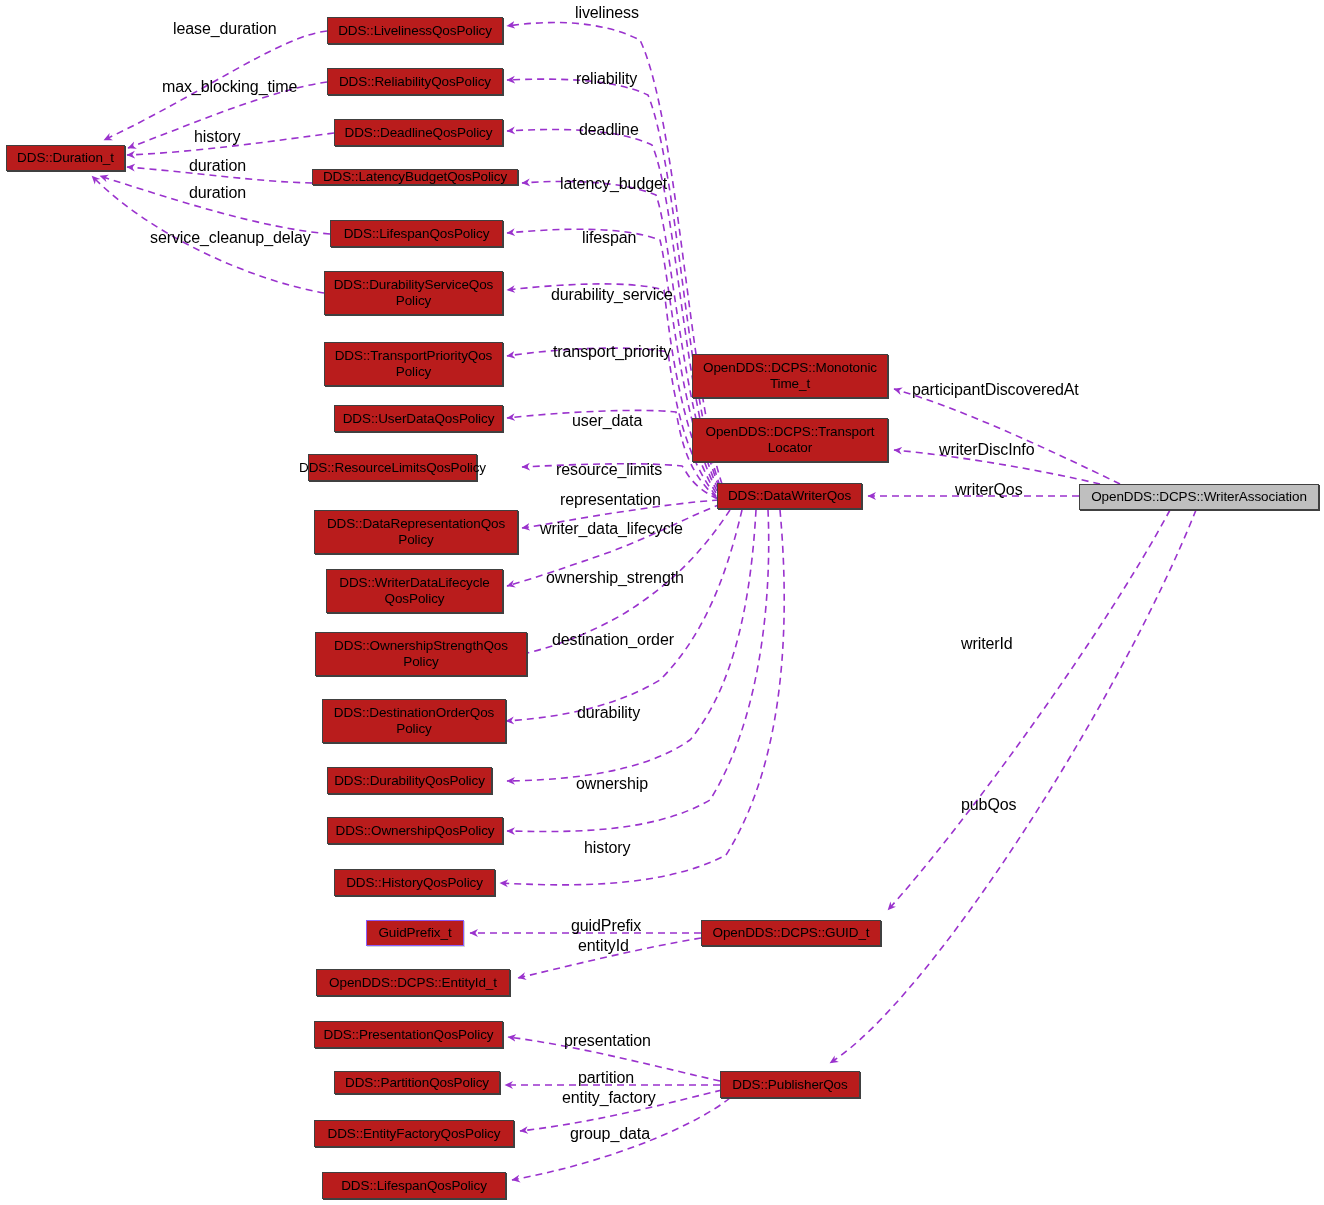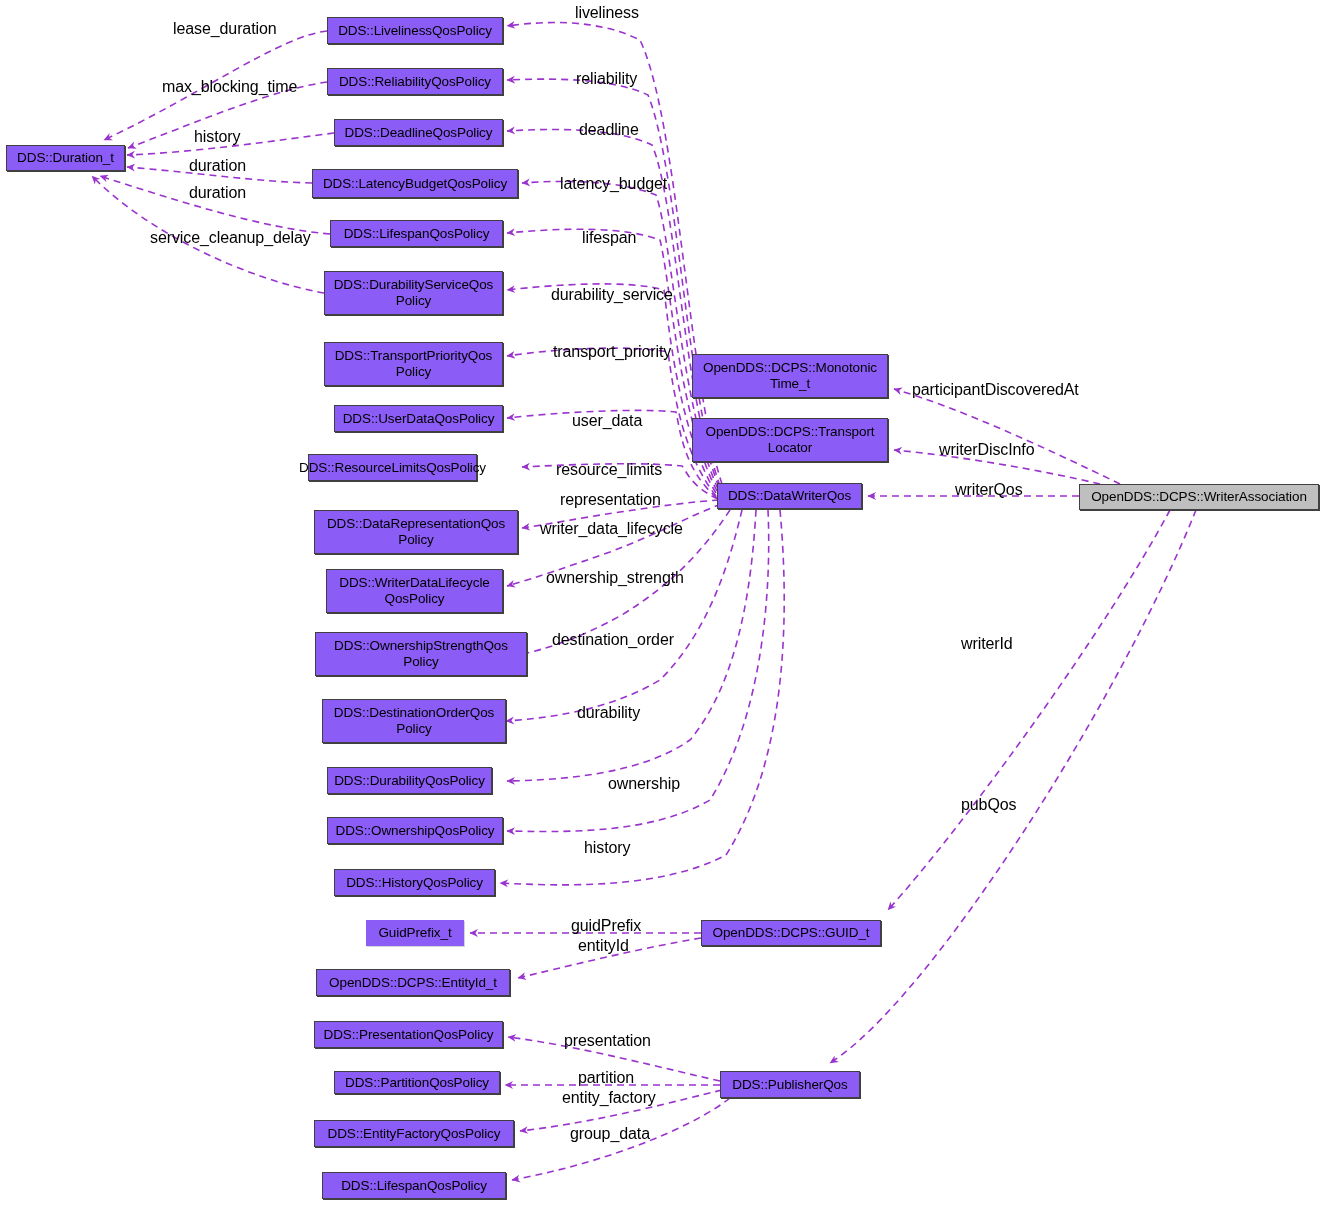--- a/index.html
+++ b/index.html
@@ -6,32 +6,32 @@
   body{
     width:1324px;height:1205px;
     font-family:"Liberation Sans","DejaVu Sans",sans-serif;
     overflow:hidden;
   }
   #diagram{position:relative;width:1324px;height:1205px;}
   svg#edges{position:absolute;left:0;top:0;width:1324px;height:1205px;}
   .node{
     position:absolute;
     box-sizing:border-box;
-    background:#8b5cf6;
+    background:#b91c1c;
     border:1px solid #404040;
     box-shadow:1px 1px 0 0 #404040;
     display:flex;align-items:center;justify-content:center;
     text-align:center;
     font-size:13.5px;
     color:#000000;
     line-height:1.18;
     letter-spacing:-0.1px;
     white-space:pre-line;
   }
-  .node.light{border:6px solid #8b5cf6;box-shadow:1px 1px 0 0 #d4d4d4;}
+  .node.light{border:1px solid #8b5cf6;box-shadow:1px 1px 0 0 #d4d4d4;}
   .node.highlight{background:#bfbfbf;}
   .edgelabel{
     position:absolute;
     font-size:16px;
     color:#000000;
     white-space:nowrap;
     letter-spacing:-0.1px;
   }
 </style>
 </head>
@@ -78,21 +78,21 @@
         <path d="M1079,496 L868,496" fill="none" stroke="#9A32CD" stroke-width="1.6" stroke-dasharray="7,5" marker-end="url(#arrow)"></path>
         <path d="M1170,510 C1100,640 960,830 888,910" fill="none" stroke="#9A32CD" stroke-width="1.6" stroke-dasharray="7,5" marker-end="url(#arrow)"></path>
         <path d="M1196,510 C1120,700 930,1000 830,1063" fill="none" stroke="#9A32CD" stroke-width="1.6" stroke-dasharray="7,5" marker-end="url(#arrow)"></path>
       </g>
   </svg>
   <div id="node-layer">
       <div class="node" style="left: 6px; top: 145px; width: 119px; height: 26px;">DDS::Duration_t</div>
       <div class="node" style="left: 327px; top: 17px; width: 176px; height: 27px;">DDS::LivelinessQosPolicy</div>
       <div class="node" style="left: 327px; top: 68px; width: 176px; height: 27px;">DDS::ReliabilityQosPolicy</div>
       <div class="node" style="left: 334px; top: 119px; width: 169px; height: 27px;">DDS::DeadlineQosPolicy</div>
-      <div class="node" style="left: 312px; top: 169px; width: 206px; height: 29px;">DDS::LatencyBudgetQosPolicy</div>
+      <div class="node" style="left: 312px; top: 169px; width: 206px; height: 16px;">DDS::LatencyBudgetQosPolicy</div>
       <div class="node" style="left: 330px; top: 220px; width: 173px; height: 27px;">DDS::LifespanQosPolicy</div>
       <div class="node" style="left: 324px; top: 271px; width: 179px; height: 44px;">DDS::DurabilityServiceQos
 Policy</div>
       <div class="node" style="left: 324px; top: 342px; width: 179px; height: 44px;">DDS::TransportPriorityQos
 Policy</div>
       <div class="node" style="left: 334px; top: 405px; width: 169px; height: 27px;">DDS::UserDataQosPolicy</div>
       <div class="node" style="left: 308px; top: 454px; width: 169px; height: 27px;">DDS::ResourceLimitsQosPolicy</div>
       <div class="node" style="left: 314px; top: 510px; width: 204px; height: 44px;">DDS::DataRepresentationQos
 Policy</div>
       <div class="node" style="left: 326px; top: 569px; width: 177px; height: 44px;">DDS::WriterDataLifecycle
@@ -133,21 +133,21 @@
       <div class="edgelabel" style="left: 582px; top: 229px;">lifespan</div>
       <div class="edgelabel" style="left: 551px; top: 286px;">durability_service</div>
       <div class="edgelabel" style="left: 553px; top: 343px;">transport_priority</div>
       <div class="edgelabel" style="left: 572px; top: 412px;">user_data</div>
       <div class="edgelabel" style="left: 556px; top: 461px;">resource_limits</div>
       <div class="edgelabel" style="left: 560px; top: 491px;">representation</div>
       <div class="edgelabel" style="left: 540px; top: 520px;">writer_data_lifecycle</div>
       <div class="edgelabel" style="left: 546px; top: 569px;">ownership_strength</div>
       <div class="edgelabel" style="left: 552px; top: 631px;">destination_order</div>
       <div class="edgelabel" style="left: 577px; top: 704px;">durability</div>
-      <div class="edgelabel" style="left: 608px; top: 775px;">ownership</div>
+      <div class="edgelabel" style="left: 576px; top: 775px;">ownership</div>
       <div class="edgelabel" style="left: 584px; top: 839px;">history</div>
       <div class="edgelabel" style="left: 571px; top: 917px;">guidPrefix</div>
       <div class="edgelabel" style="left: 578px; top: 937px;">entityId</div>
       <div class="edgelabel" style="left: 564px; top: 1032px;">presentation</div>
       <div class="edgelabel" style="left: 578px; top: 1069px;">partition</div>
       <div class="edgelabel" style="left: 562px; top: 1089px;">entity_factory</div>
       <div class="edgelabel" style="left: 570px; top: 1125px;">group_data</div>
       <div class="edgelabel" style="left: 912px; top: 381px;">participantDiscoveredAt</div>
       <div class="edgelabel" style="left: 939px; top: 441px;">writerDiscInfo</div>
       <div class="edgelabel" style="left: 955px; top: 481px;">writerQos</div>

